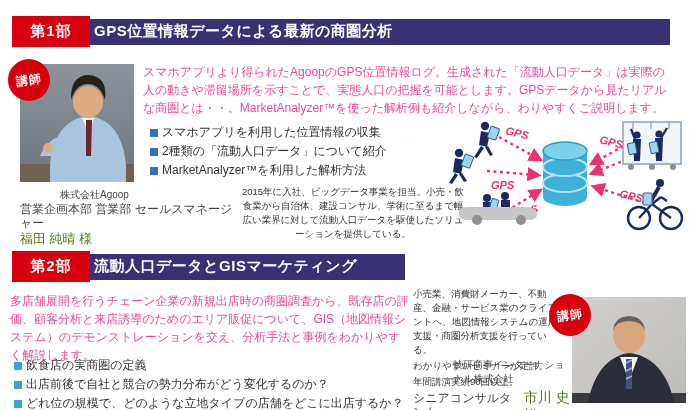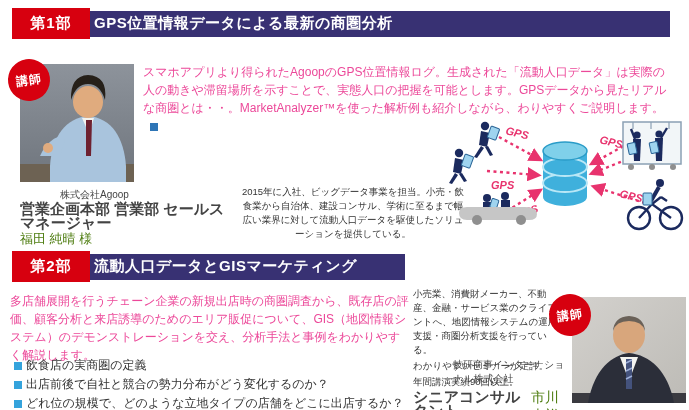--- a/index.html
+++ b/index.html
@@ -31,33 +31,33 @@
   }
   
   .intro{position:absolute;font-size:12px;line-height:18px;color:#ec4899;}
   .bullets{position:absolute;list-style:none;margin:0;padding:0;font-size:12px;color:#333;}
   .bullets li{line-height:19px;display:flex;align-items:center;}
   .bullets li .sq{width:8px;height:8px;margin-right:4px;flex:0 0 auto;}
   .s1sq{background:#2e75b6;}
   .s2sq{background:#35a3dc;}
   .bio{position:absolute;font-size:9.5px;line-height:14px;color:#333;}
   .spk-company{font-size:10px;color:#444;line-height:14px;margin-left:40px;}
-  .spk-title{font-size:15px;color:#444;line-height:14px;font-weight:bold;}
+  .spk-title{font-size:12px;color:#444;line-height:14px;}
   .spk-name{font-size:13px;font-weight:normal;color:#4d7c0f;line-height:18px;}
   #s2-bio p{margin:0 0 2px 0;}
   #s2-speaker{position:absolute;left:413px;top:358px;width:160px;}
   #s2-speaker .row{display:flex;align-items:baseline;gap:10px;margin-top:2px;}
   #s1-speaker{position:absolute;left:20px;top:188px;width:215px;}
 </style>
 </head>
 <body>
 
 <div class="page">
 
-  <div class="sec-header" style="left:12px;top:8px;">
+  <div class="sec-header" style="left:12px;top:16px;">
     <div class="part-box">第1部</div>
     <div class="title-bar" id="s1-titlebar">GPS位置情報データによる最新の商圏分析</div>
   </div>
 
   <div class="photo" style="left:20px;top:64px;width:114px;height:118px;">
     <svg width="114" height="118" viewBox="0 0 114 118">
       <defs>
         <linearGradient id="bg1" x1="0" y1="0" x2="0" y2="1">
           <stop offset="0" stop-color="#8d939b"></stop>
             <stop offset="1" stop-color="#6f757d"></stop>
@@ -74,20 +74,29 @@
       <circle cx="28" cy="84" r="5" fill="#e0ab7e"></circle>
     </svg>
   </div>
   <div class="badge" style="left:8px;top:59px;">講師</div>
 
   <div class="intro" style="left:143px;top:63px;width:524px;">スマホアプリより得られたAgoopのGPS位置情報ログ。生成された「流動人口データ」は実際の人の動きや滞留場所を示すことで、実態人口の把握を可能とします。GPSデータから見たリアルな商圏とは・・。MarketAnalyzer™を使った解析例も紹介しながら、わりやすくご説明します。</div>
 
   <ul class="bullets" style="left:150px;top:123px;">
     <li>
         <span class="sq s1sq"></span>
+        <span>スマホアプリを利用した位置情報の収集</span>
+      </li>
+    <li>
+        <span class="sq s1sq"></span>
+        <span>2種類の「流動人口データ」について紹介</span>
+      </li>
+    <li>
+        <span class="sq s1sq"></span>
+        <span>MarketAnalyzer™を利用した解析方法</span>
       </li>
   </ul>
 
   <div id="s1-speaker">
     <div class="spk-company">株式会社Agoop</div>
     <div class="spk-title">営業企画本部 営業部 セールスマネージャー</div>
     <div class="spk-name">福田 純晴 様</div>
   </div>
 
   <div class="bio" style="left:240px;top:185px;width:226px;text-align:center;">2015年に入社、ビッグデータ事業を担当。小売・飲食業から自治体、建設コンサル、学術に至るまで幅広い業界に対して流動人口データを駆使したソリューションを提供している。</div>

